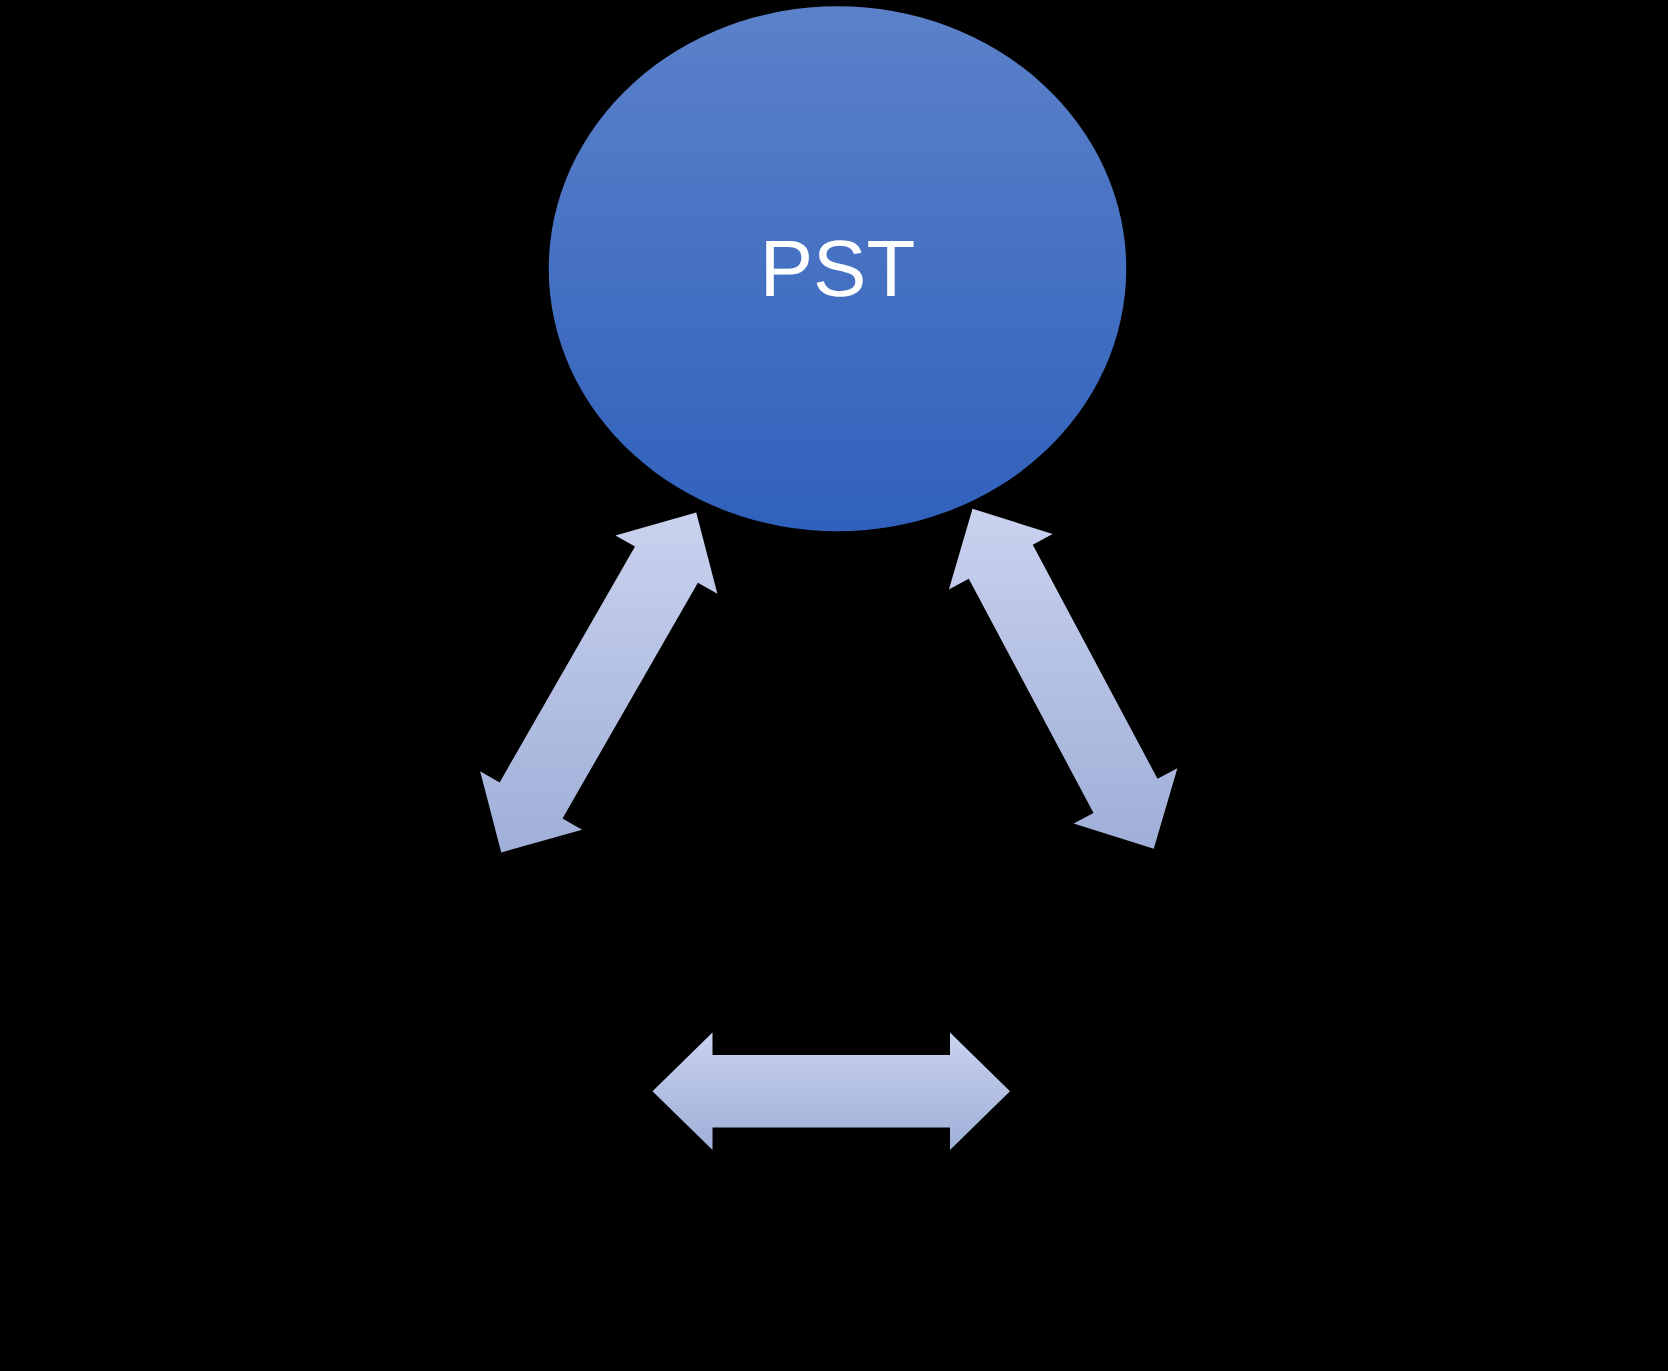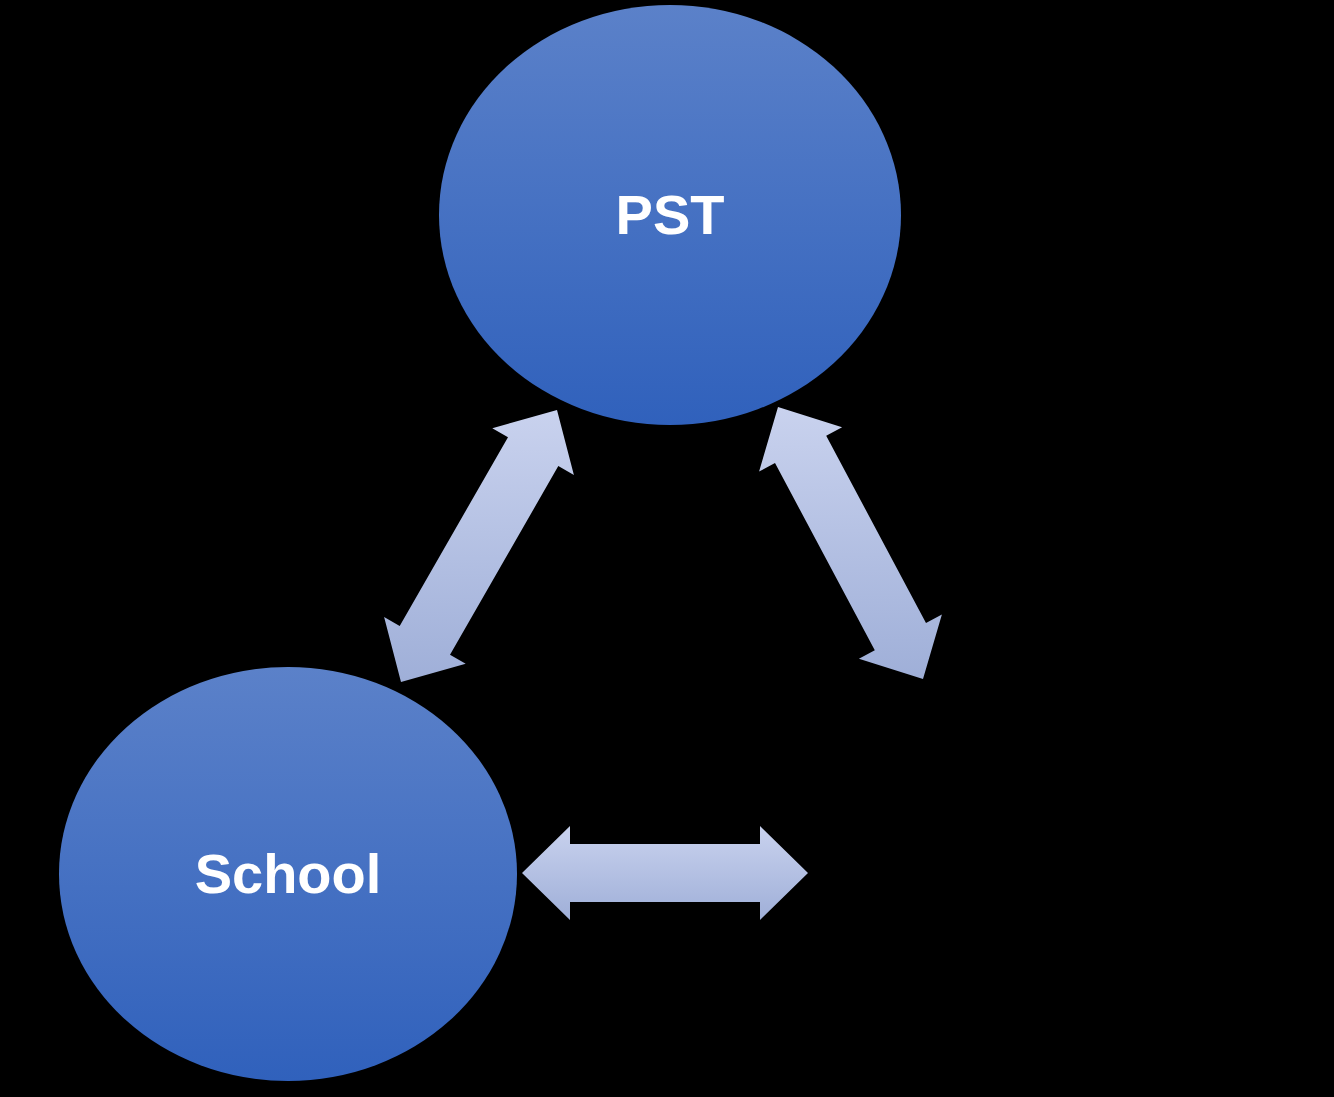--- a/index.html
+++ b/index.html
@@ -35,22 +35,22 @@
     background: linear-gradient(to bottom, var(--node-grad-top), var(--node-grad-bottom));
     display: flex;
     align-items: center;
     justify-content: center;
   }
   .node-pst    { left: 439px; top: 5px;   width: 462px; height: 420px; }
   .node-school { left: 59px;  top: 667px; width: 458px; height: 414px; }
   .node-uc     { left: 820px; top: 665px; width: 457px; height: 417px; }
   .node-label {
     color: var(--label-color);
-    font-weight: 700;
-    font-size: 56px;
+    font-weight: 400;
+    font-size: 64px;
     line-height: 1;
     letter-spacing: 0px;
     user-select: none;
     text-align: right;
   }
 </style>
 </head>
 <body>
 
 <div class="canvas">
@@ -64,18 +64,15 @@
     </defs>
     <polygon fill="url(#arrowGrad)" points="557,410 492.3,428.3 508,437.2 399.7,625.9 384.1,617 401,682 465.7,663.7 450,654.8 558.3,466.1 573.9,475"></polygon>
     <polygon fill="url(#arrowGrad)" points="778,407 759.1,471.5 775,463 874.8,650.3 858.9,658.8 923,679 941.9,614.5 926,623 826.2,435.7 842.1,427.2"></polygon>
     <polygon fill="url(#arrowGrad)" points="522,873 570,920 570,902 760,902 760,920 808,873 760,826 760,844 570,844 570,826"></polygon>
   </svg>
 
   <div class="node node-pst">
     <span class="node-label">PST</span>
   </div>
 
-  <div class="node node-school">
-    <span class="node-label">School</span>
-  </div>
 
 
 </div>
 
 </body></html>

